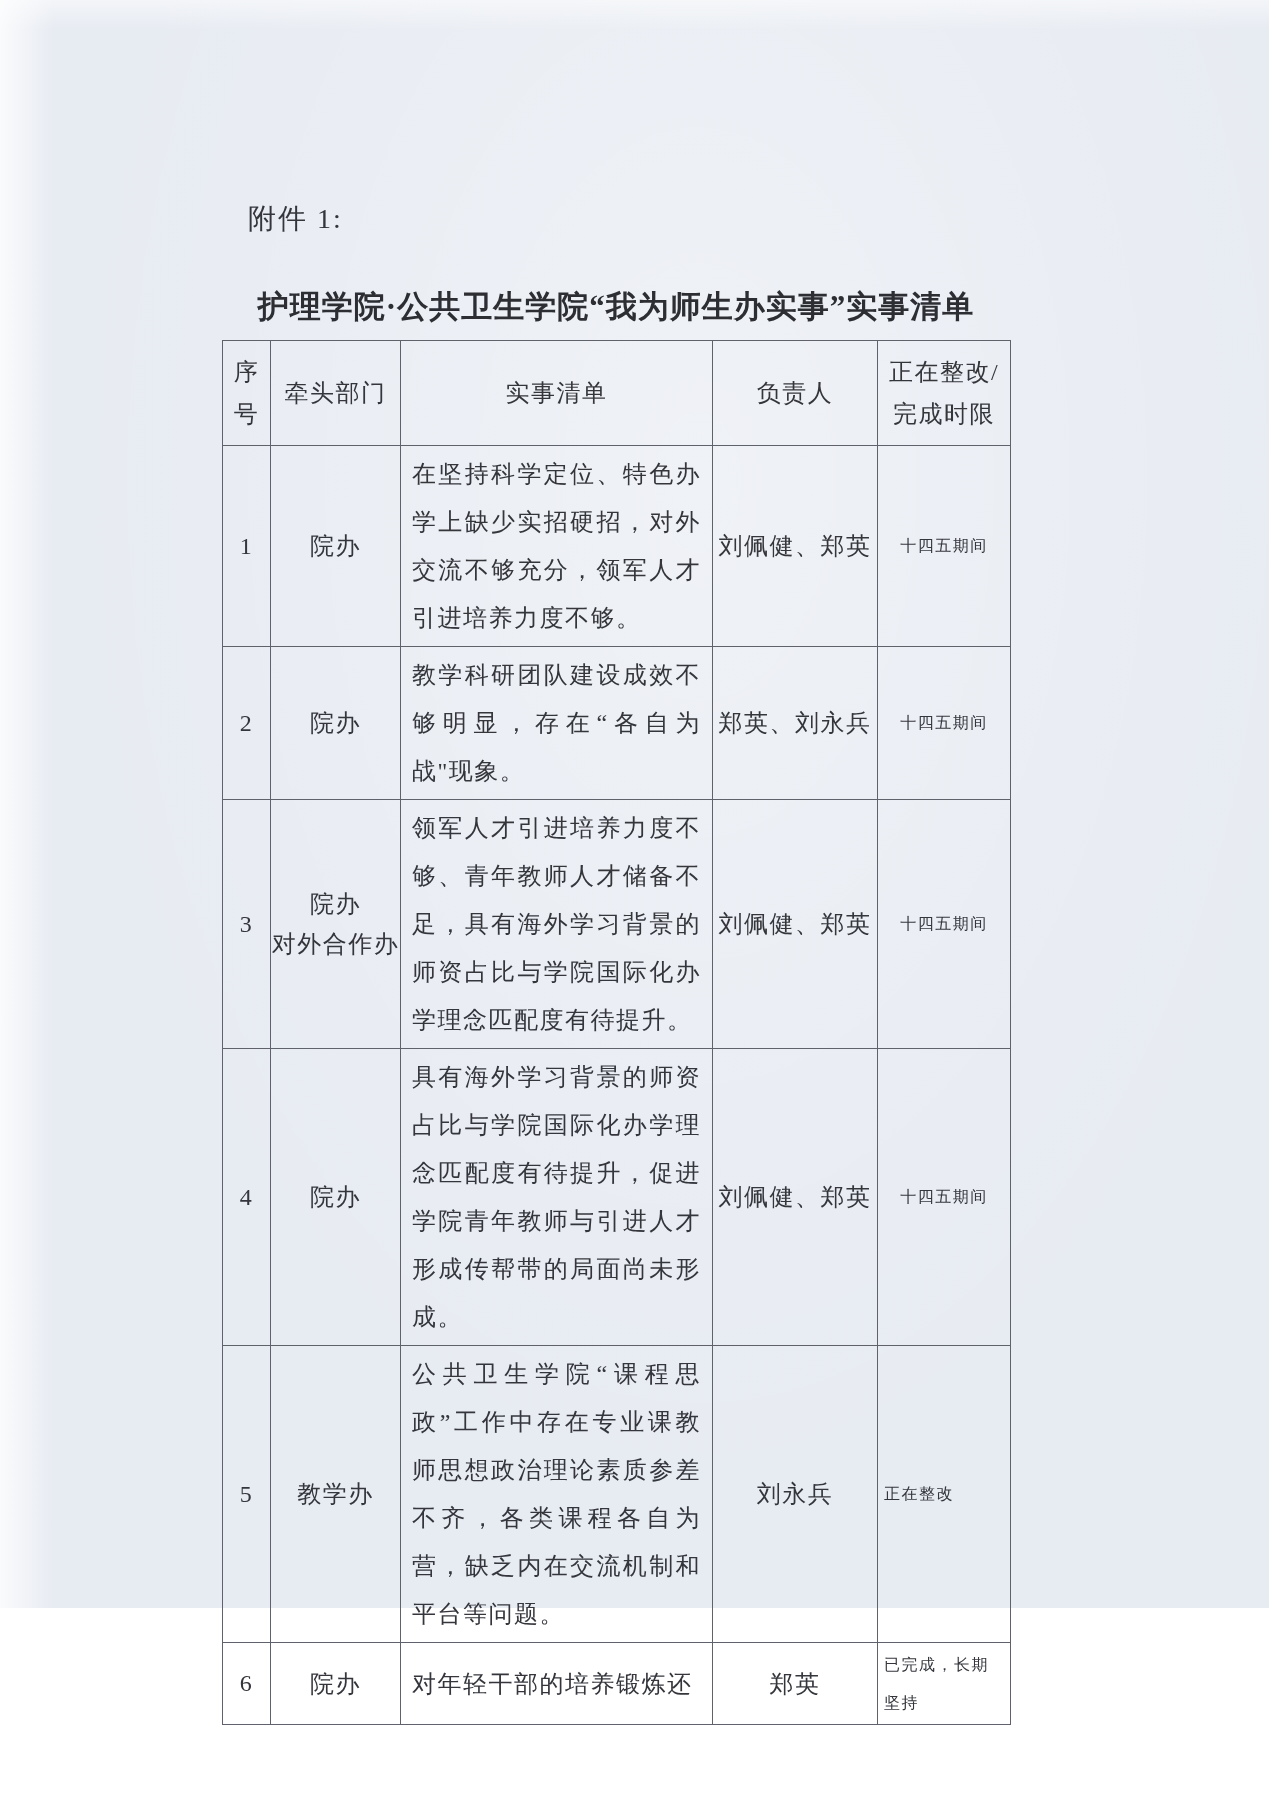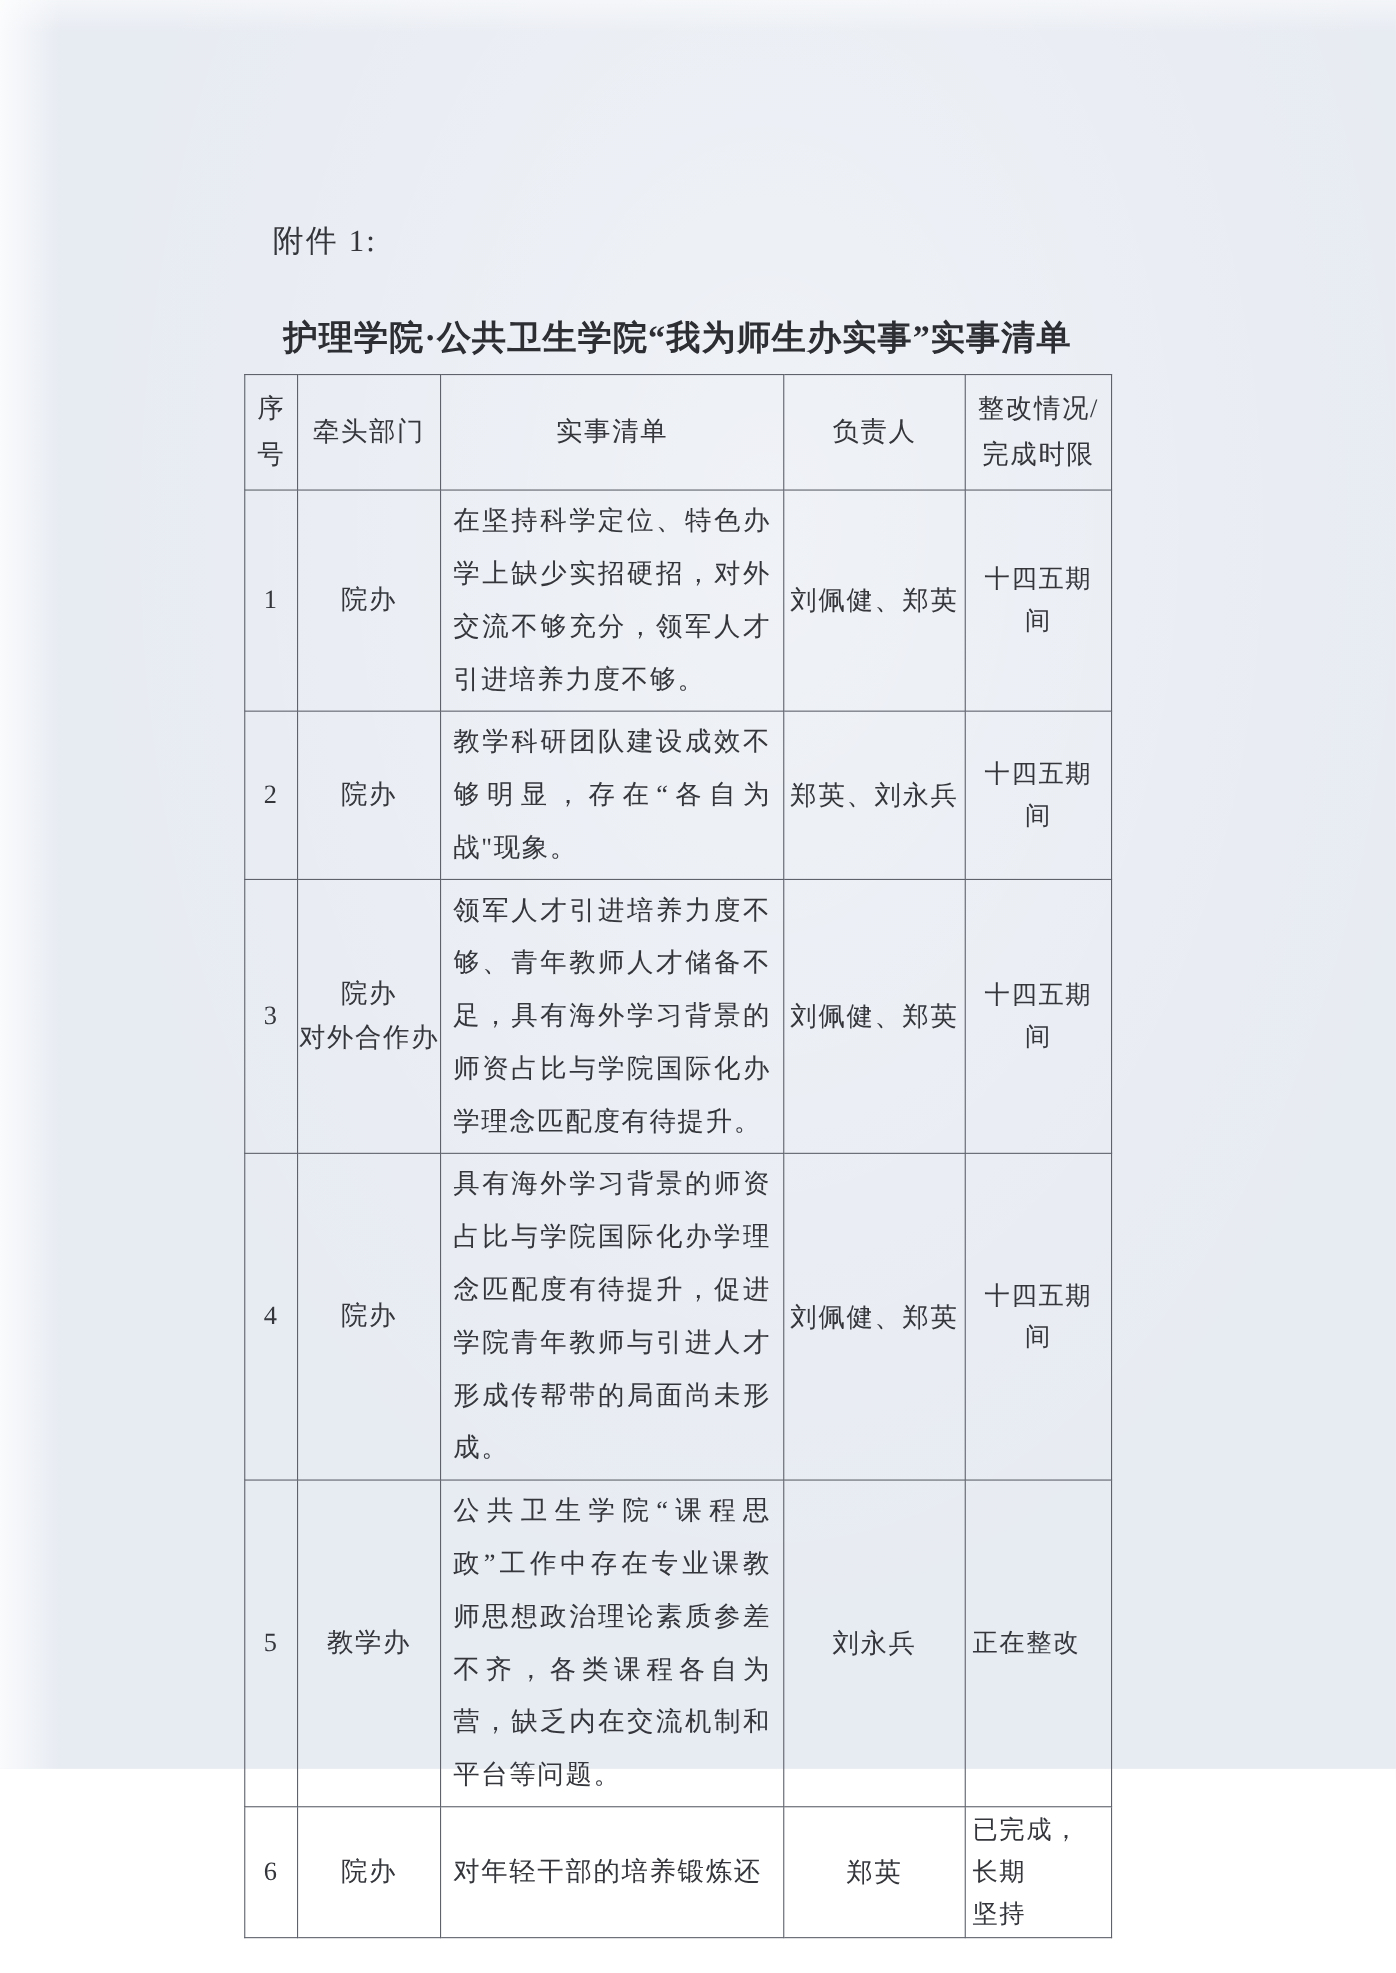--- a/index.html
+++ b/index.html
@@ -69,21 +69,21 @@
   tbody tr:nth-child(5) { height: 290px; }
   tbody tr:nth-child(6) { height: 82px; }
   td.no, td.dept, td.person, td.status { text-align: center; }
   td.dept { line-height: 40px; }
   td.item {
     text-align: justify;
     padding: 4px 11px;
     line-height: 48px;
     letter-spacing: 2px;
   }
-  td.status { padding: 2px 6px; font-size: 23px; line-height: 38px; }
+  td.status { padding: 2px 6px; font-size: 16px; line-height: 38px; }
   tbody tr:nth-child(5) td.status,
   tbody tr:nth-child(6) td.status { text-align: left; }
 </style>
 </head>
 <body>
 
 <div class="page">
 
   <div class="attachment-label">附件 1:</div>
 
@@ -97,21 +97,21 @@
         <col class="c-person">
         <col class="c-status">
     </colgroup>
     <thead>
       <tr>
         <th>序
 号</th>
         <th>牵头部门</th>
         <th>实事清单</th>
         <th>负责人</th>
-        <th>整改情况/
+        <th>正在整改/
 完成时限</th>
       </tr>
     </thead>
     <tbody>
       <tr>
         <td class="no">1</td>
         <td class="dept">院办</td>
         <td class="item">在坚持科学定位、特色办学上缺少实招硬招，对外交流不够充分，领军人才引进培养力度不够。</td>
         <td class="person">刘佩健、郑英</td>
         <td class="status">十四五期间</td>

